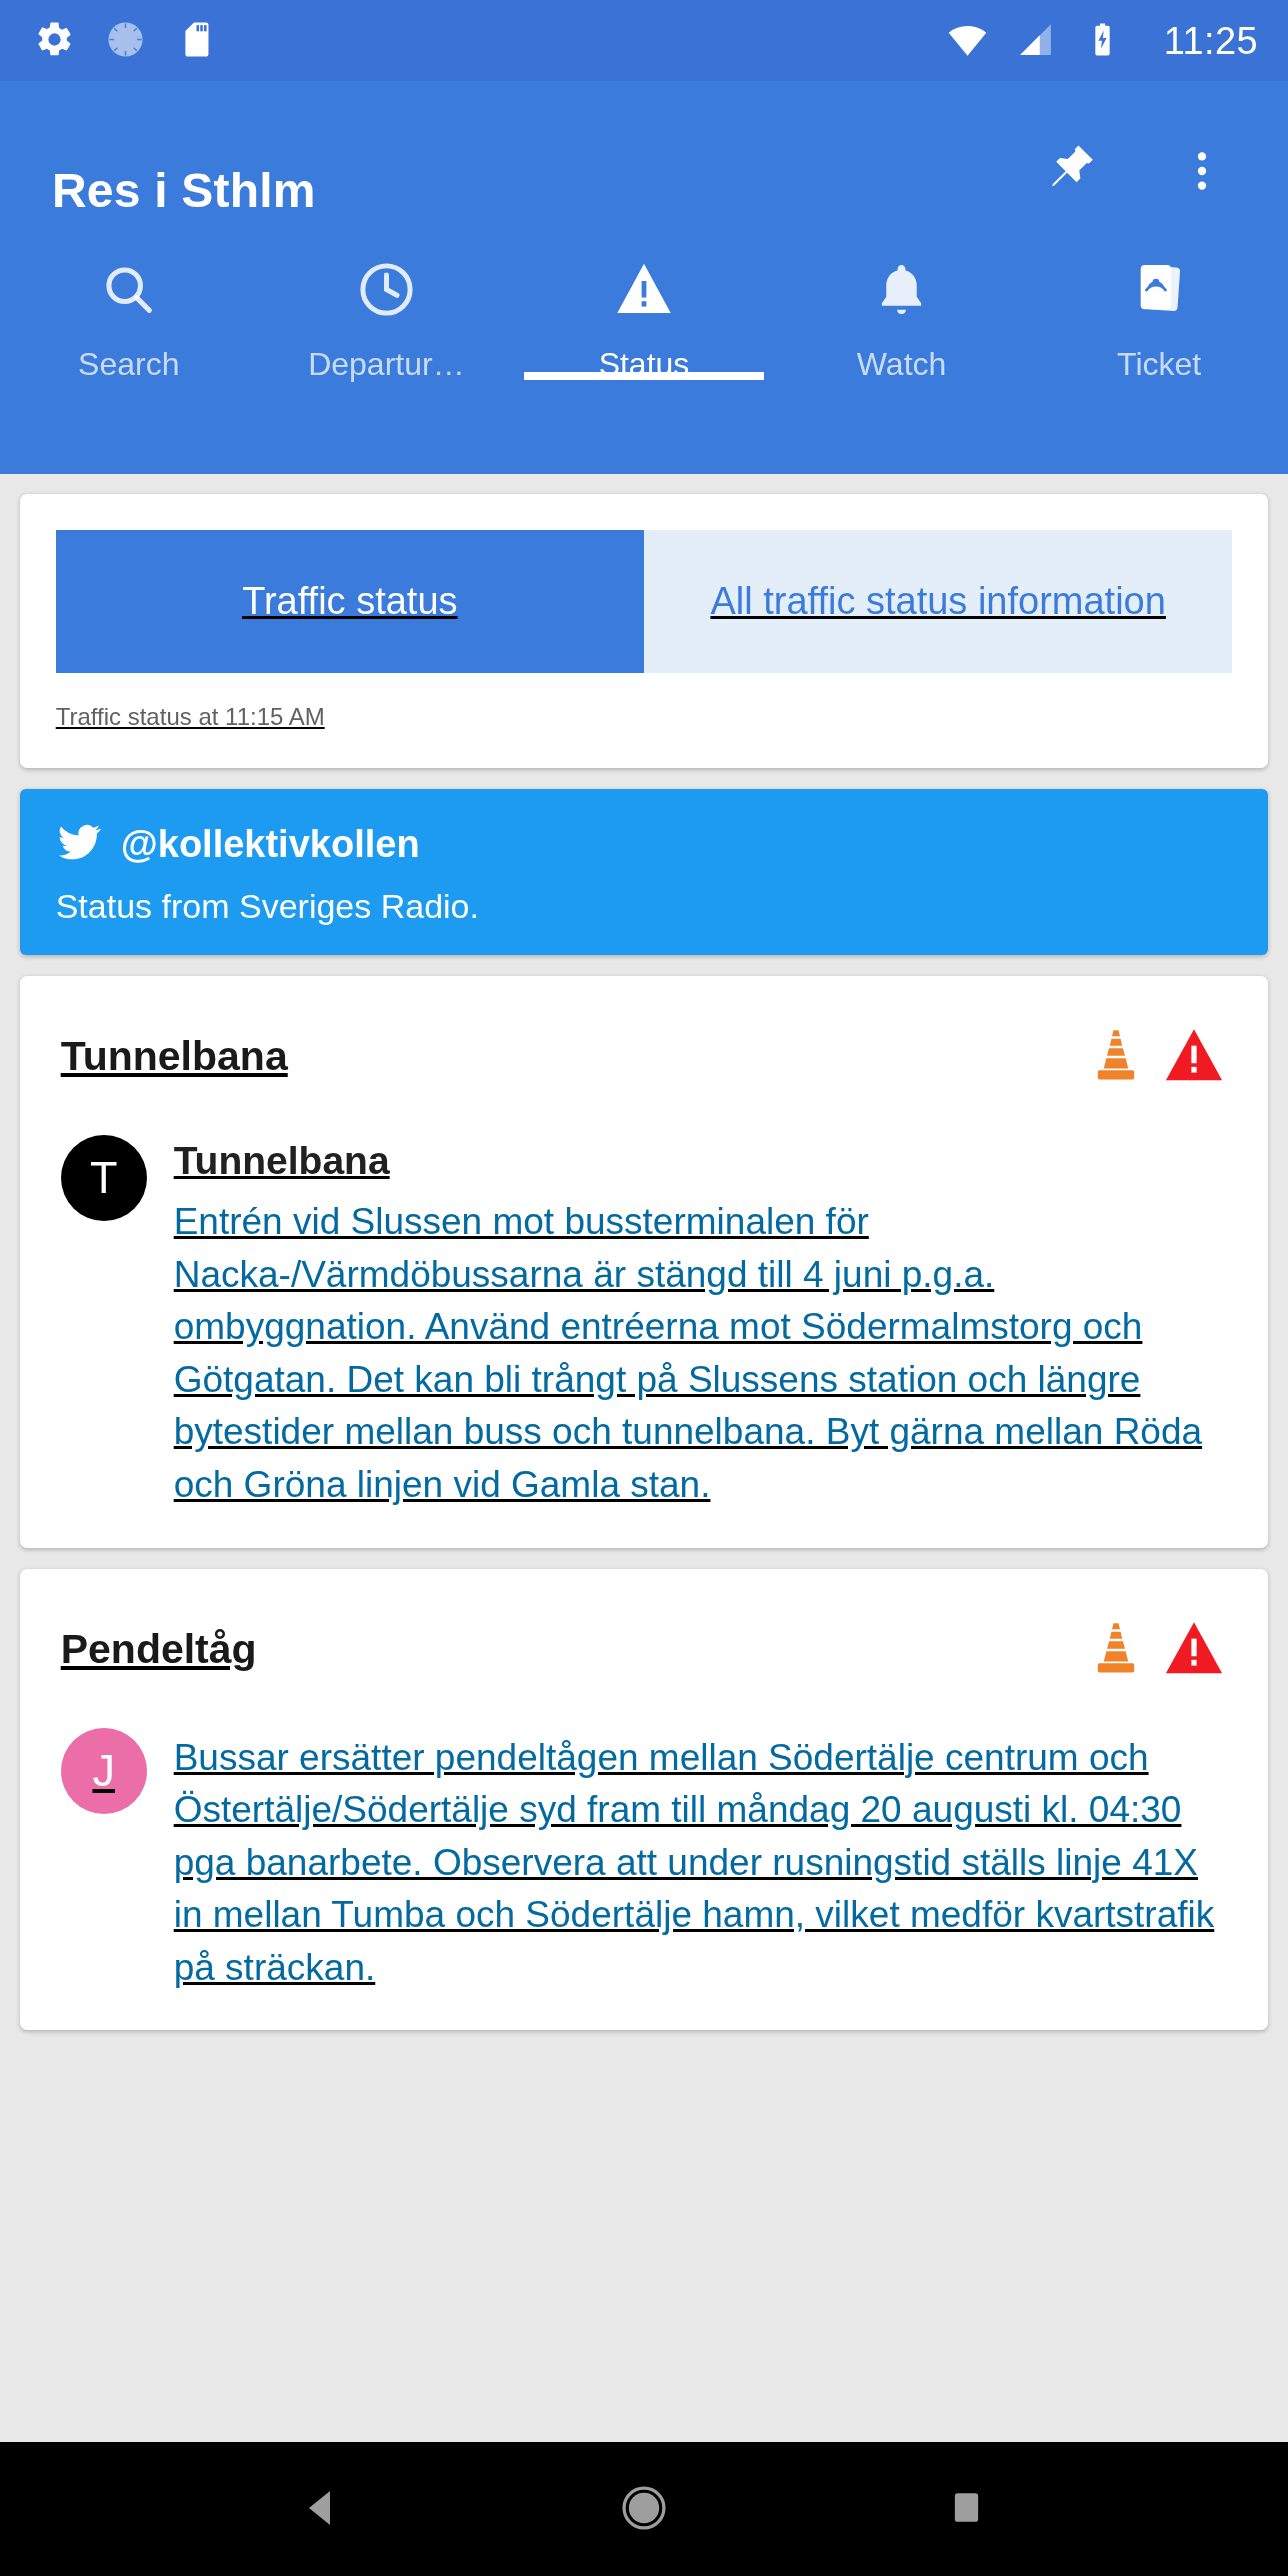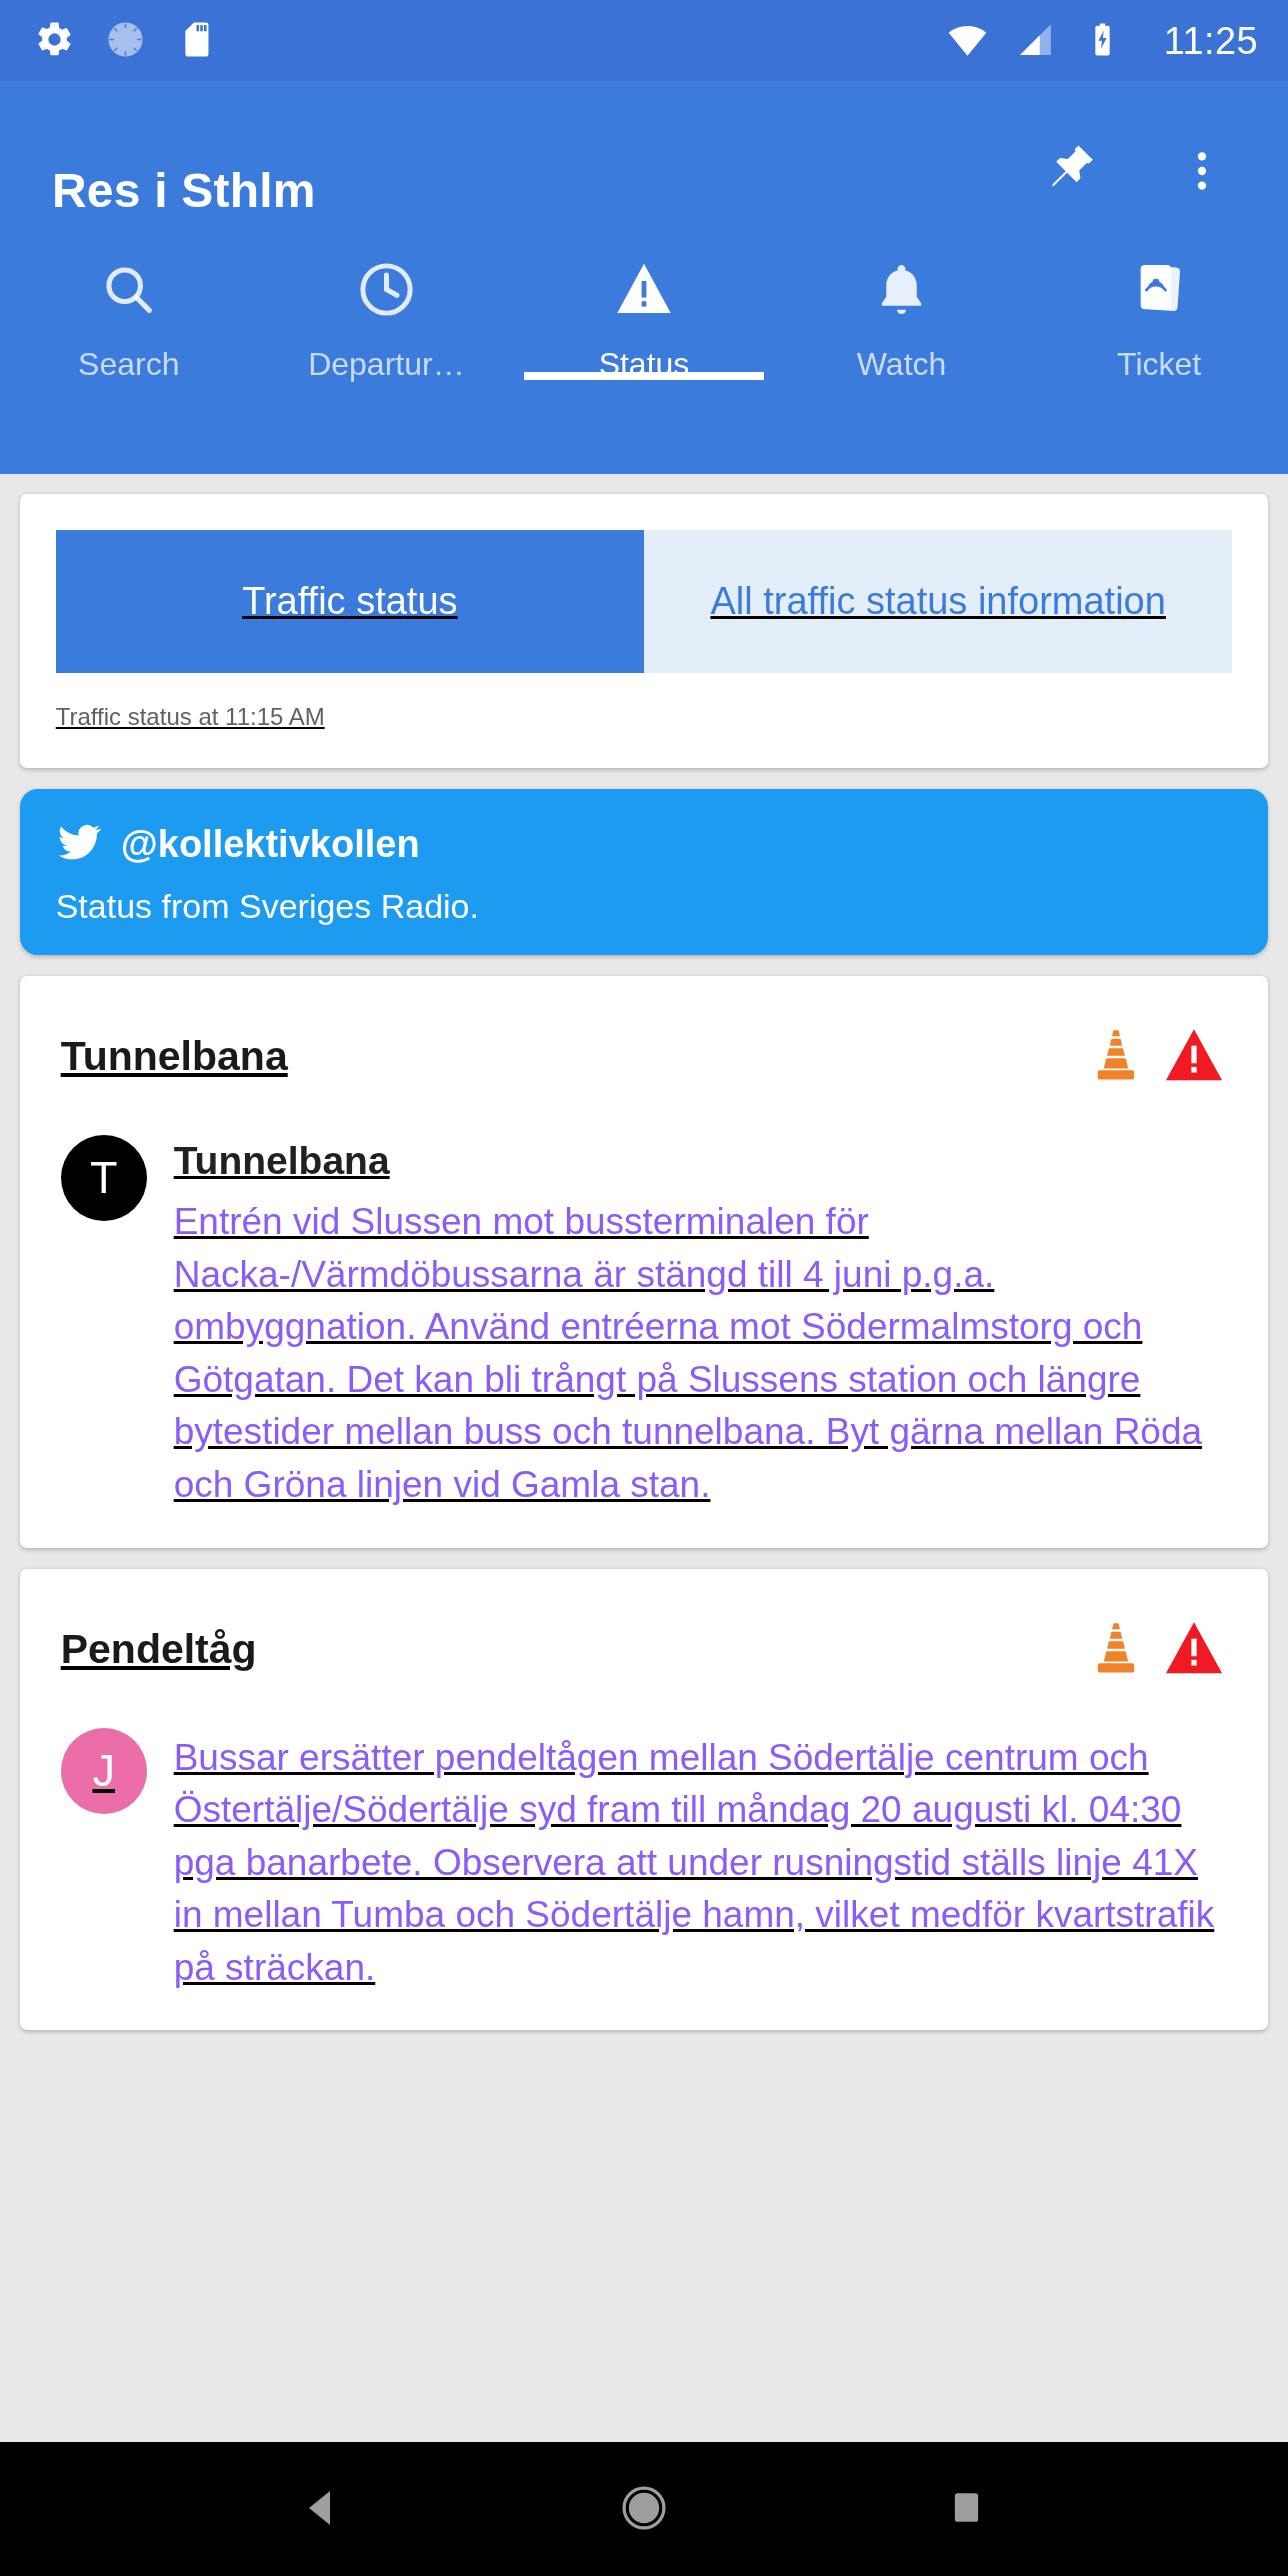--- a/index.html
+++ b/index.html
@@ -151,21 +151,21 @@
   .toggle-sub {
     margin-top: 32px;
     font-size: 24px;
     color: #616161;
     line-height: 1;
   }
 
   
   .twitter-banner {
     background: #1D9BF0;
-    border-radius: 18px;
+    border-radius: 6px;
     padding: 30px 36px 32px 36px;
     box-shadow: 0 1.8px 4.5px rgba(0,0,0,0.22);
     flex: 0 0 auto;
     cursor: pointer;
   }
   .tw-handle-row {
     display: flex;
     align-items: center;
     gap: 18px;
   }
@@ -217,21 +217,21 @@
   .dev-body { flex: 1 1 auto; min-width: 0; padding-top: 3.6px; }
   .dev-title {
     font-size: 39px;
     font-weight: bold;
     color: #212121;
     line-height: 1.15;
     margin-bottom: 12.5px;
   }
   .dev-text {
     font-size: 37px;
-    color: #8b5cf6;
+    color: #0369a1;
     line-height: 1.42;
   }
 
   
   .nav-bar {
     height: 134px;
     background: #000000;
     display: flex;
     align-items: center;
     justify-content: space-around;

